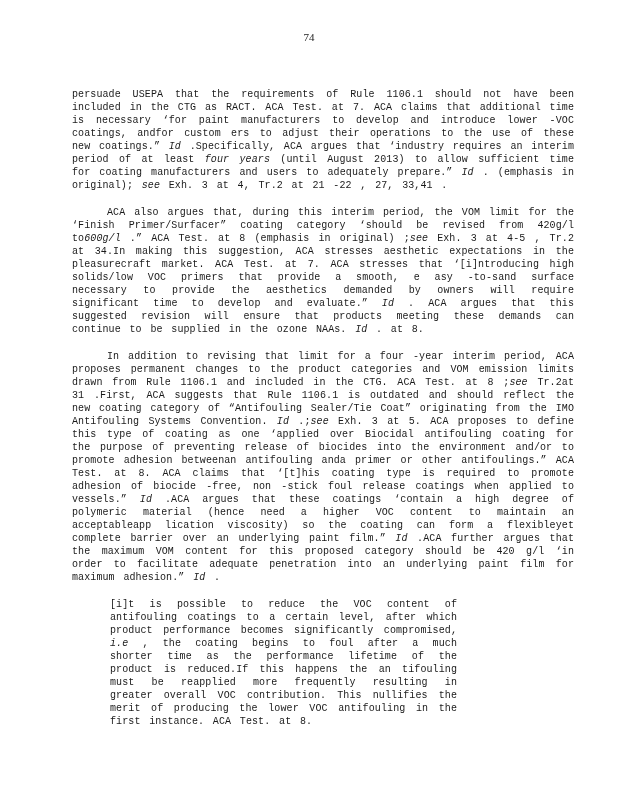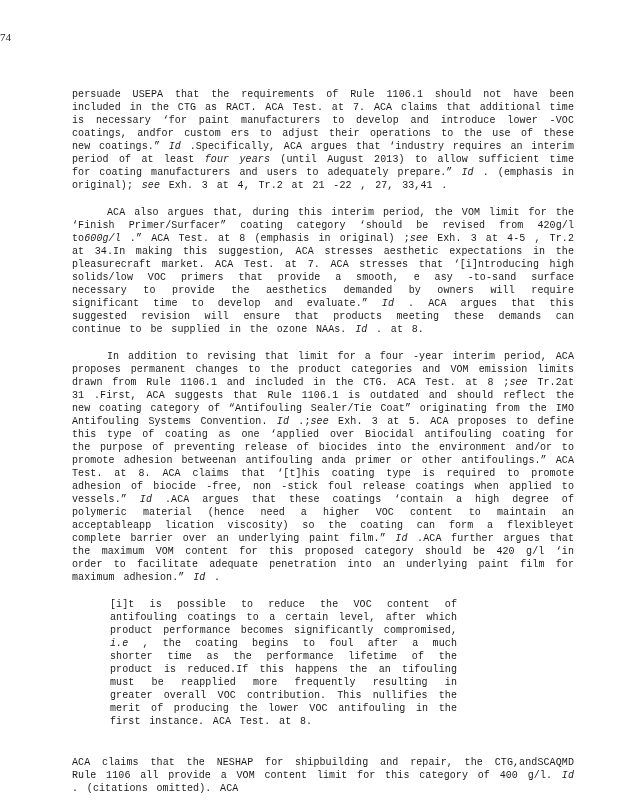--- a/index.html
+++ b/index.html
@@ -13,21 +13,21 @@
     box-sizing: border-box;
     background: #ffffff;
     padding: 31px 44px 0 72px;
     font-family: "Liberation Serif", serif;
     color: #1a1a1a;
     overflow: hidden;
   }
   .pagenum {
     font-size: 11px;
     line-height: 13px;
-    text-align: left;
+    text-align: center;
     margin: 0 -44px 44px -72px; 
   }
   p.body {
     margin: 0 0 14px 0;
     font-size: 10px;
     line-height: 13px;
     text-align: justify;
     word-spacing: 2.6px;
     letter-spacing: 0.1px;
     font-family: Liberation Mono, monospace;
@@ -48,14 +48,13 @@
 
   <p class="body"><span>persuade USEPA that the requirements of Rule 1106.1 should not have been included in the CTG as RACT.  ACA Test. at 7.  ACA claims that additional time is necessary ‘for paint manufacturers to develop and introduce lower -VOC coatings, andfor custom ers to adjust their operations to the use of these new coatings.” </span><span class="italic">Id</span><span> .Specifically, ACA argues that ‘industry requires an interim period of at least </span><span class="italic">four years</span><span> (until August 2013) to allow sufficient time for coating manufacturers and users to adequately prepare.” </span><span class="italic">Id</span><span> . (emphasis in original); </span><span class="italic">see</span><span> Exh. 3 at 4, Tr.2 at 21 -22 , 27, 33,41 .</span></p>
 
   <p class="body indent"><span>ACA also argues that, during this interim period, the VOM limit for the ‘Finish Primer/Surfacer” coating category ‘should be revised from 420g/l to</span><span class="italic">600g/l</span><span> .” ACA Test. at 8 (emphasis in original) ;</span><span class="italic">see</span><span> Exh. 3 at 4-5 , Tr.2 at 34.In making this suggestion, ACA stresses aesthetic expectations in the pleasurecraft market. ACA Test. at 7. ACA stresses that ‘[i]ntroducing high solids/low VOC primers that provide a smooth, e asy -to-sand surface necessary to provide the aesthetics demanded by owners will require significant time to develop and evaluate.” </span><span class="italic">Id</span><span> . ACA argues that this suggested revision will ensure that products meeting these demands can continue to be supplied in the ozone NAAs. </span><span class="italic">Id</span><span> . at 8.</span></p>
 
   <p class="body indent"><span>In addition to revising that limit for a four -year interim period, ACA proposes permanent changes to the product categories and VOM emission limits drawn from Rule 1106.1 and included in the CTG. ACA Test. at 8 ;</span><span class="italic">see</span><span> Tr.2at 31 .First, ACA suggests that Rule 1106.1 is outdated and should reflect the new coating category of “Antifouling Sealer/Tie Coat” originating from the IMO Antifouling Systems Convention. </span><span class="italic">Id</span><span> .;</span><span class="italic">see</span><span> Exh. 3 at 5. ACA proposes to define this type of coating as one ‘applied over Biocidal antifouling coating for the purpose of preventing release of biocides into the environment and/or to promote adhesion betweenan antifouling anda primer or other antifoulings.” ACA Test. at 8. ACA claims that ‘[t]his coating type is required to promote adhesion of biocide -free, non -stick foul release coatings when applied to vessels.” </span><span class="italic">Id</span><span> .ACA argues that these coatings ‘contain a high degree of polymeric material (hence need a higher VOC content to maintain an acceptableapp lication viscosity) so the coating can form a flexibleyet complete barrier over an underlying paint film.” </span><span class="italic">Id</span><span> .ACA further argues that the maximum VOM content for this proposed category should be 420 g/l ‘in order to facilitate adequate penetration into an underlying paint film for maximum adhesion.” </span><span class="italic">Id</span><span> .</span></p>
 
 
   <p class="body quote"><span>[i]t is possible to reduce the VOC content of antifouling coatings to a certain level, after which product performance becomes significantly compromised, </span><span class="italic">i.e</span><span> , the coating begins to foul after a much shorter time as the performance lifetime of the product is reduced.If this happens the an tifouling must be reapplied more frequently resulting in greater overall VOC contribution.  This nullifies the merit of producing the lower VOC antifouling in the first instance.  ACA Test. at 8.</span></p>
 
-  <p class="body"><span>ACA claims that the NESHAP for shipbuilding and repair, the CTG,andSCAQMD Rule 1106 all provide a VOM content limit for this category of 400 g/l. </span><span class="italic">Id</span><span> . (citations omitted). ACA</span></p>
 </div>
 
 </body></html>

